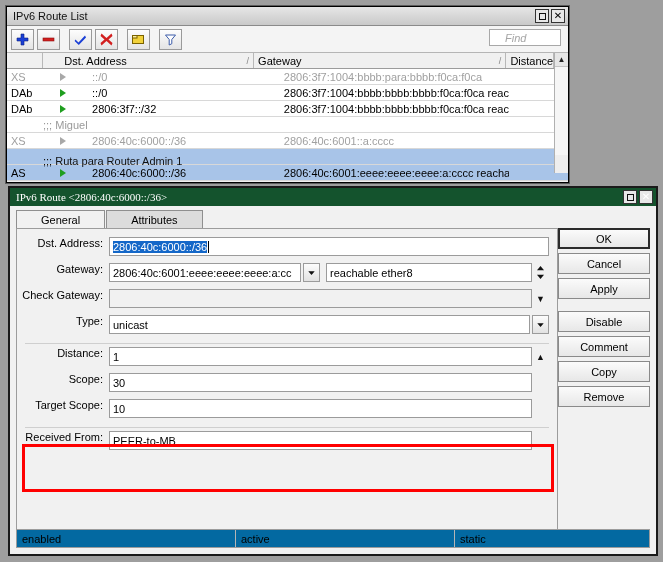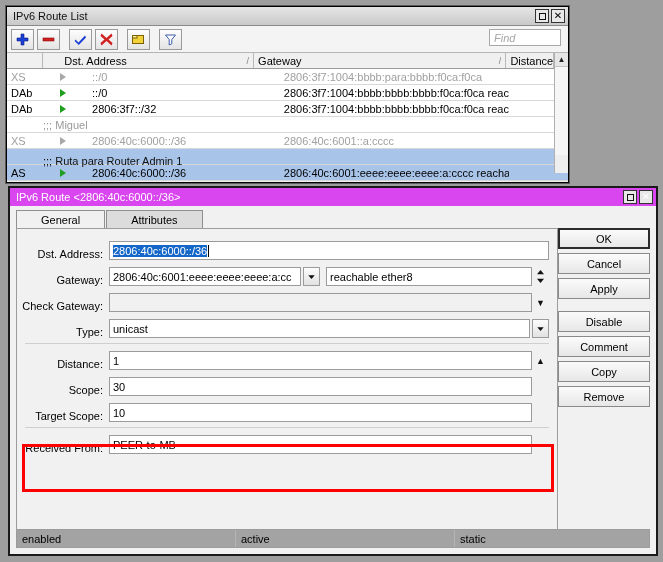--- a/index.html
+++ b/index.html
@@ -57,21 +57,21 @@
     background: linear-gradient(to bottom,#fdfdfd,#e4e4e4);
     display: flex; align-items: center; justify-content: center;
   }
   .tb-btn.sp { margin-left: 6px; }
   .find-box {
     position: absolute; right: 7px; top: 3px;
     width: 72px; height: 17px;
     background: #fff;
     border: 1px solid #a8a8a8;
     display: flex; align-items: center;
-    padding-left: 4px;
+    padding-left: 15px;
     color: #a5a5a5; font-style: italic; font-size: 11px;
   }
 
   
   .rl-table { position: relative; width: 100%; }
   .rl-head {
     display: flex; height: 16px;
     background: #f0f0f0;
     border-bottom: 1px solid #9b9b9b;
     font-size: 11px;
@@ -138,26 +138,27 @@
   
   .route-dialog {
     position: absolute;
     left: 8px; top: 186px;
     width: 650px; height: 370px;
     background: #f1f1f1;
     border: 2px solid #1a1a1a;
   }
   .rd-titlebar {
     height: 18px;
-    background: #d946ef;
+    background: #14532d;
     color: #fff;
     display: flex; align-items: center;
     padding-left: 6px;
     position: relative;
     font-size: 11px;
+    font-family: Liberation Serif, serif;
   }
   .rd-titlebar .win-btns { top: 2px; right: 3px; }
 
   .rd-body { position: relative; height: calc(100% - 18px); }
 
   .tabs { display: flex; padding: 4px 0 0 6px; height: 22px; position: relative; }
   .tab {
     height: 18px; padding: 0 24px;
     display: flex; align-items: center;
     font-size: 11px;
@@ -177,21 +178,21 @@
   }
   .redbox {
     position: absolute;
     left: 12px; top: 238px;
     width: 532px; height: 48px;
     border: 3px solid #f00;
     pointer-events: none;
     z-index: 5;
   }
   .frow {
-    display: flex; align-items: flex-end;
+    display: flex; align-items: flex-start;
     height: 23px;
     padding: 0 8px 0 0;
     margin-top: 3px;
   }
   .flabel {
     width: 92px;
     text-align: right;
     padding-right: 6px;
     font-size: 11px;
     white-space: nowrap;
@@ -246,21 +247,21 @@
   }
   .dbtn.primary { border: 2px solid #2b2b2b; }
   .dbtn.gap { margin-top: 8px; }
 
   .statusbar {
     position: absolute;
     left: 6px; right: 6px; bottom: 6px;
     height: 19px;
     display: flex;
     border: 1px solid #9c9c9c;
-    background: #a3a3a3;
+    background: #0369a1;
     font-size: 11px;
   }
   .scell {
     display: flex; align-items: center;
     padding-left: 5px;
     border-right: 1px solid #b5b5b5;
   }
   .scell:last-child { border-right: none; flex: 1; }
   .sc1 { width: 219px; }
   .sc2 { width: 219px; }

